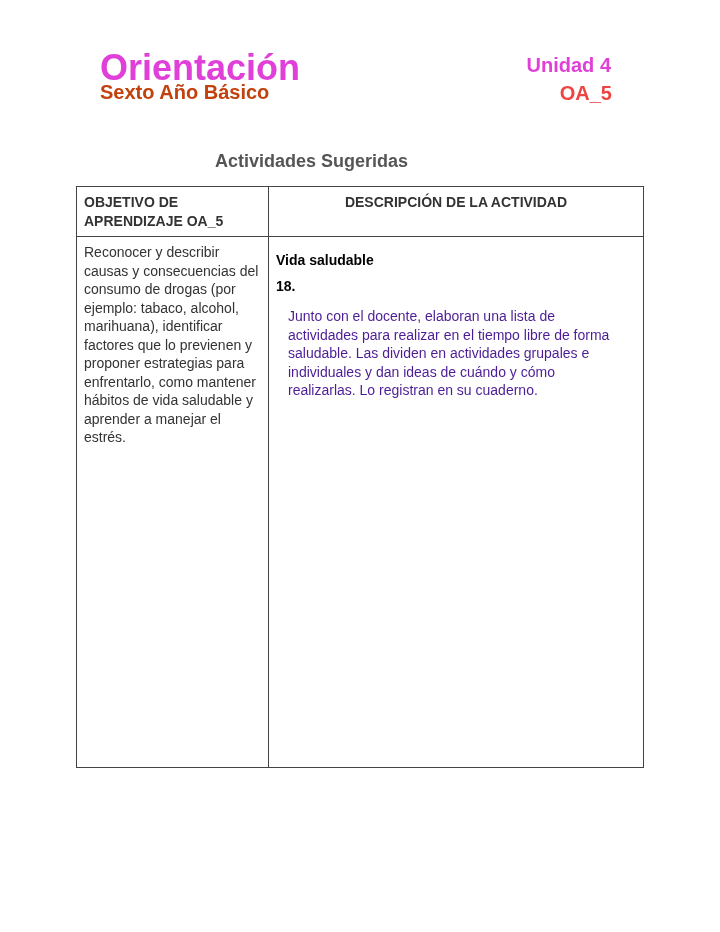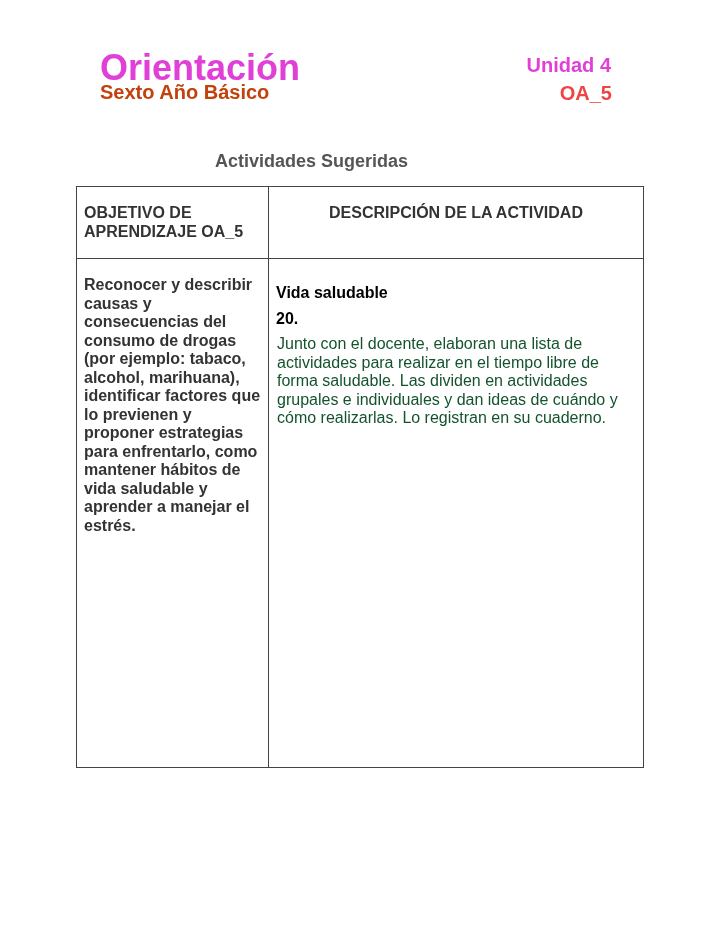--- a/index.html
+++ b/index.html
@@ -3,29 +3,29 @@
 <meta charset="utf-8">
 <style>
   html, body { margin:0; padding:0; background:#ffffff; }
   body { width:720px; height:932px; position:relative; overflow:hidden; font-family:"Liberation Sans", sans-serif; color:#000; }
   .title { position:absolute; left:100px; top:49px; font-size:36px; font-weight:bold; color:#e040d8; line-height:38px; }
   .subtitle { position:absolute; left:100px; top:80px; font-size:20px; font-weight:bold; color:#c2410c; line-height:24px; }
   .unit { position:absolute; right:109px; top:53px; font-size:20px; font-weight:bold; color:#e040d8; line-height:24px; text-align:center; }
   .oa { position:absolute; right:108px; top:81px; font-size:20px; font-weight:bold; color:#ef4444; line-height:24px; text-align:right; }
   .section-title { position:absolute; left:0; width:623px; top:150px; text-align:center; font-size:18px; font-weight:bold; color:#555; line-height:22px; }
   table.act { position:absolute; left:76px; top:186px; width:568px; height:582px; border-collapse:collapse; table-layout:fixed; }
-  table.act td { border:1.5px solid #444; vertical-align:top; padding:17px 7px; font-size:16px; line-height:18.5px; }
+  table.act td { border:1.5px solid #444; vertical-align:top; padding:6px 7px; font-size:14px; line-height:18.5px; }
   .col1 { width:177px; }
   .head-row { height:48px; }
   .head-row td { font-weight:bold; color:#333; }
   .head-desc { text-align:center; }
-  .obj-text { font-weight:bold; color:#333; }
+  .obj-text { font-weight:normal; color:#333; }
   .act-title { font-weight:bold; margin:8px 0 7px 0; }
   .act-num { font-weight:bold; margin:0 0 7px 0; }
-  .act-desc { margin:1px; color:#14532d; }
+  .act-desc { margin:12px; color:#4c1d95; }
 </style>
 </head>
 <body>
 
 <div>
   <div class="title">Orientación</div>
   <div class="subtitle">Sexto Año Básico</div>
   <div class="unit">Unidad 4</div>
   <div class="oa">OA_5</div>
 </div>
@@ -35,18 +35,18 @@
 <table class="act">
   <tbody>
       <tr class="head-row">
     <td class="col1">OBJETIVO DE APRENDIZAJE OA_5</td>
     <td class="head-desc">DESCRIPCIÓN DE LA ACTIVIDAD</td>
   </tr>
   <tr>
     <td class="col1 obj-text">Reconocer y describir causas y consecuencias del consumo de drogas (por ejemplo: tabaco, alcohol, marihuana), identificar factores que lo previenen y proponer estrategias para enfrentarlo, como mantener hábitos de vida saludable y aprender a manejar el estrés.</td>
     <td>
       <p class="act-title">Vida saludable</p>
-      <p class="act-num">20.</p>
+      <p class="act-num">18.</p>
       <p class="act-desc">Junto con el docente, elaboran una lista de actividades para realizar en el tiempo libre de forma saludable. Las dividen en actividades grupales e individuales y dan ideas de cuándo y cómo realizarlas. Lo registran en su cuaderno.</p>
     </td>
   </tr>
 </tbody>
   </table>
 
 </body></html>

